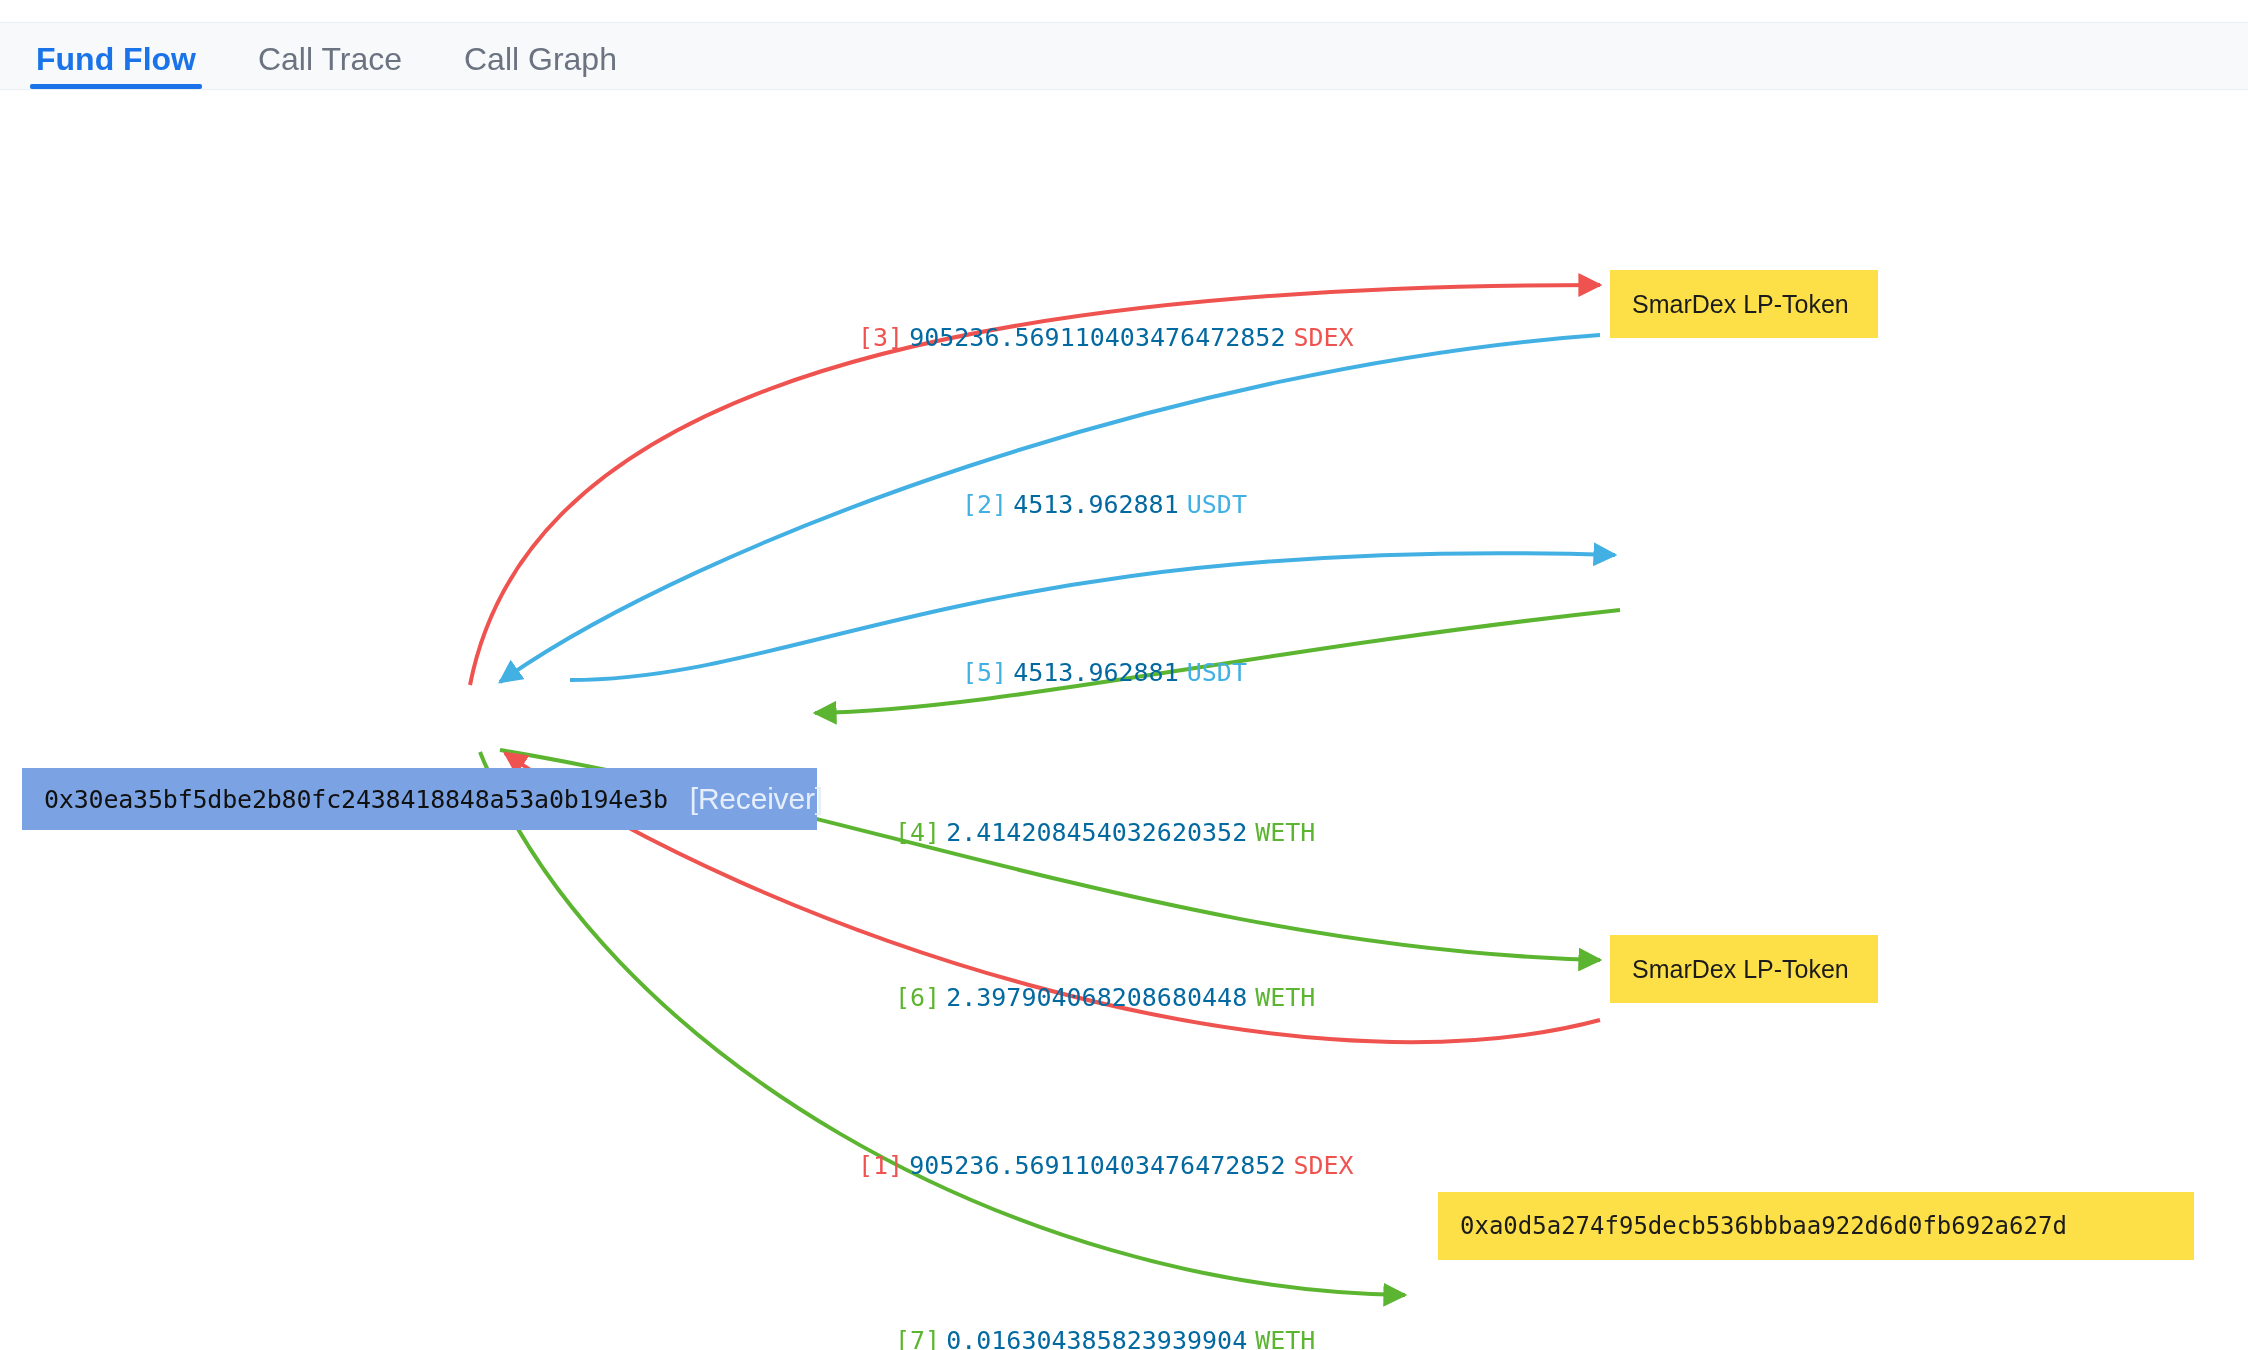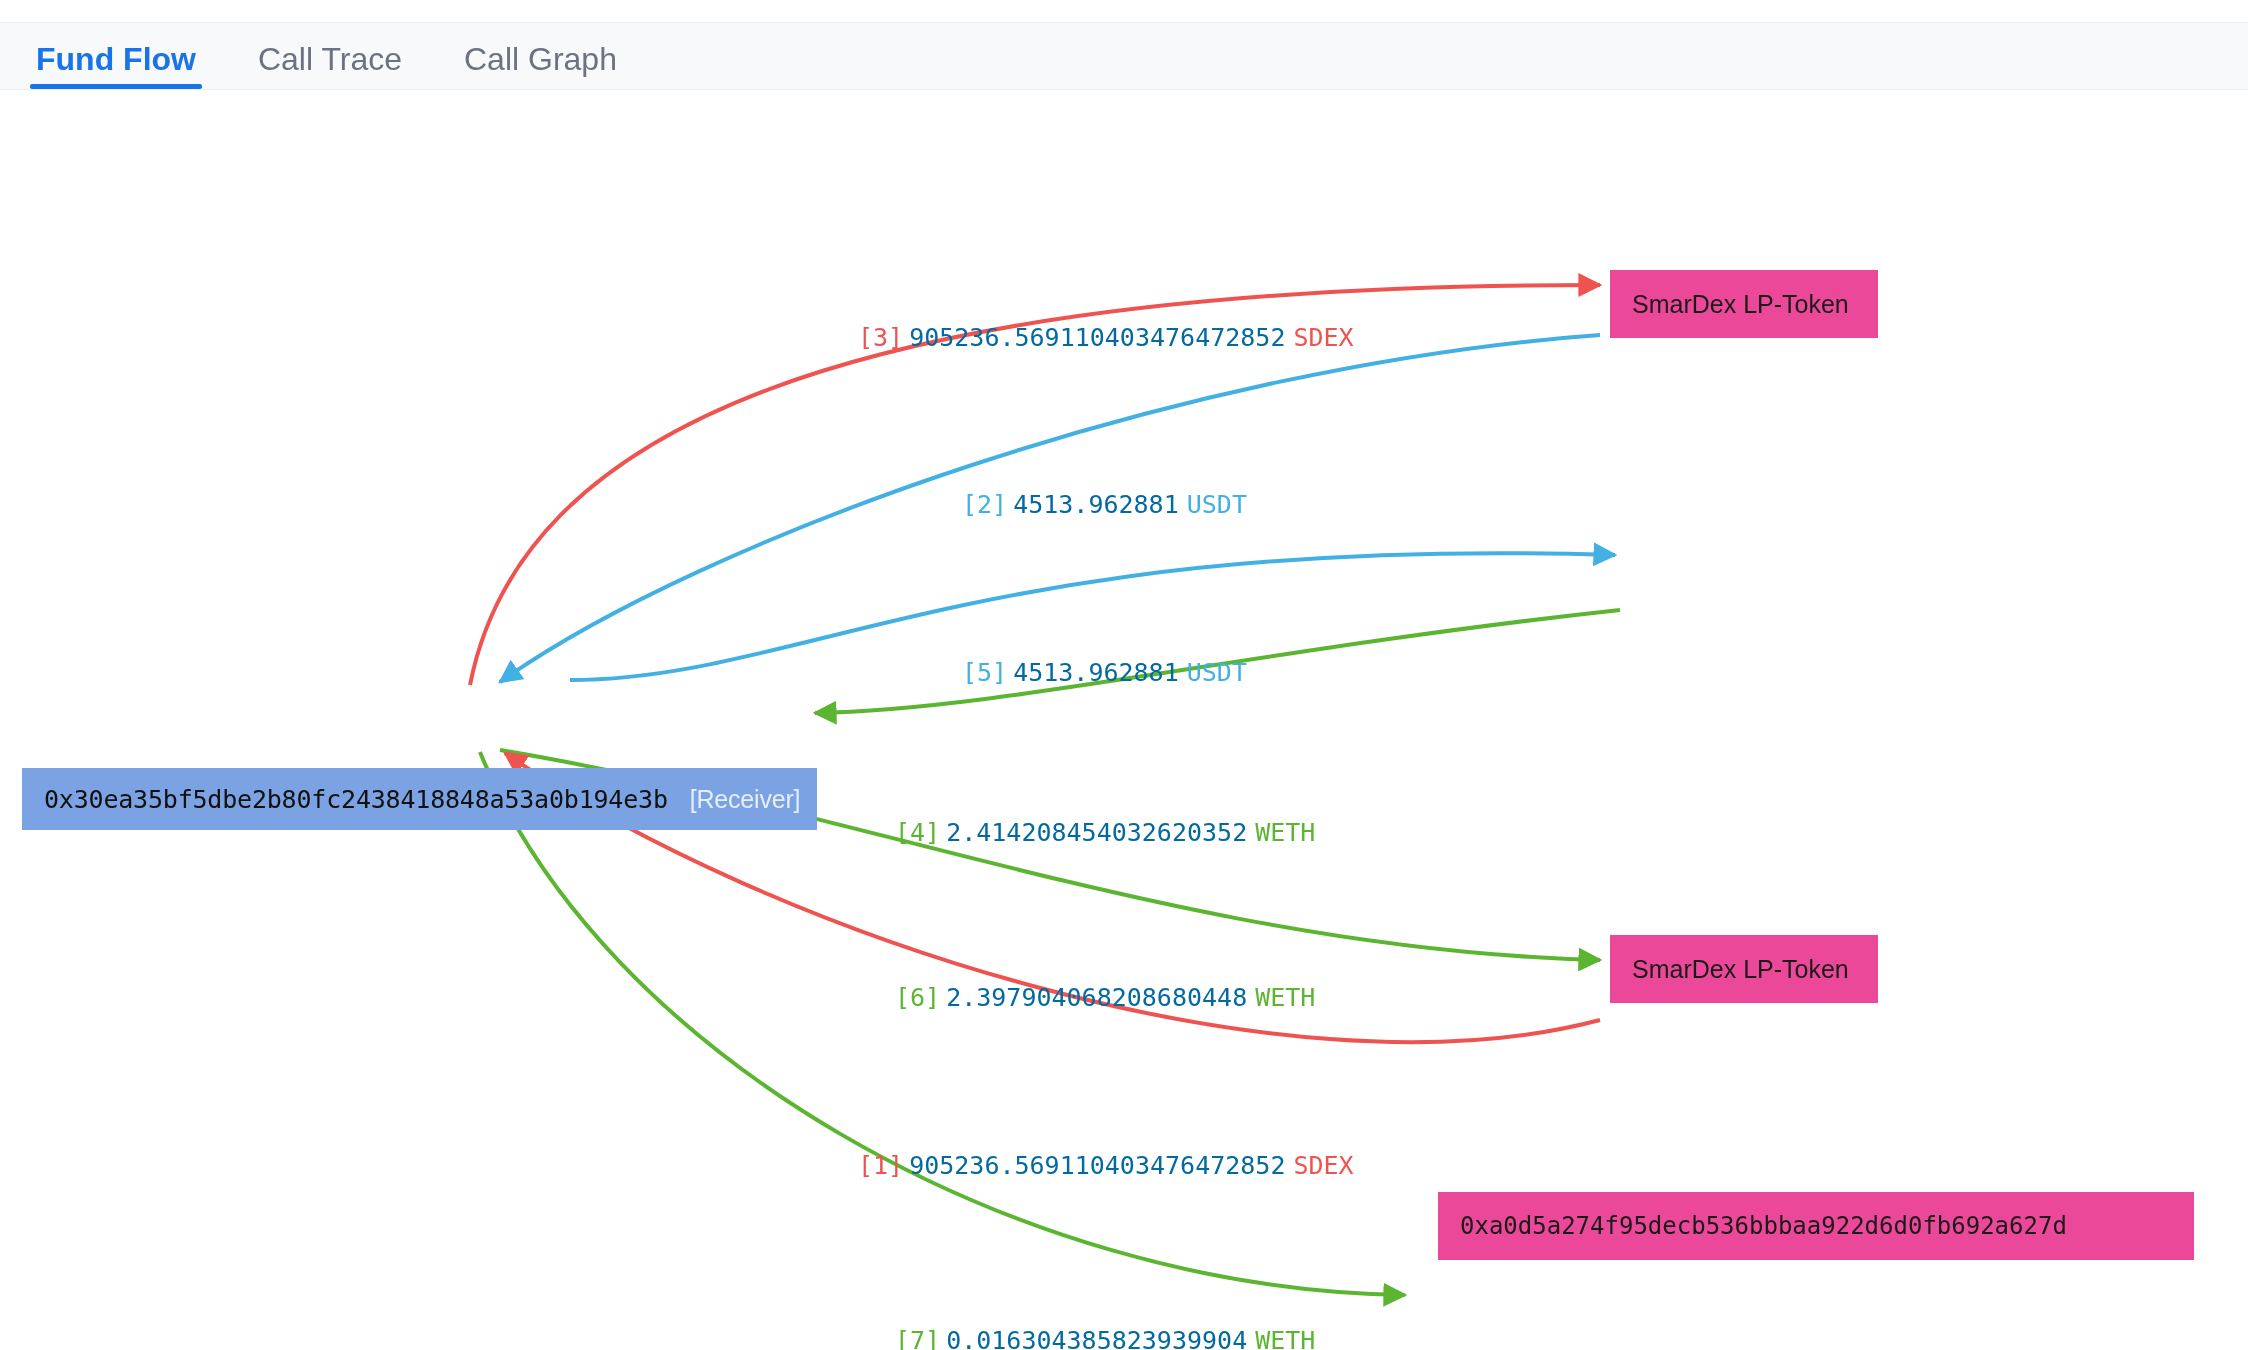--- a/index.html
+++ b/index.html
@@ -71,39 +71,39 @@
     width: 2248px;
     height: 1260px;
   }
 
   
   .node {
     position: absolute;
     box-sizing: border-box;
     display: flex;
     align-items: center;
-    background: #ec4899;
+    background: #fde047;
     color: #1b1b1b;
     font-size: 25px;
     white-space: nowrap;
     padding: 0 22px;
     cursor: pointer;
   }
   .node.primary {
     background: #7ba3e3;
     color: #111111;
     font-family: "DejaVu Sans Mono", monospace;
     font-size: 25px;
     letter-spacing: -0.2px;
   }
   .node .receiver-tag {
     color: #e6eefc;
     margin-left: 22px;
     font-family: "Liberation Sans", sans-serif;
-    font-size: 25px;
+    font-size: 30px;
   }
 
   
   .edge-label {
     position: absolute;
     font-family: "DejaVu Sans Mono", monospace;
     font-size: 25px;
     white-space: nowrap;
     color: #2b2b2b;
     cursor: pointer;

